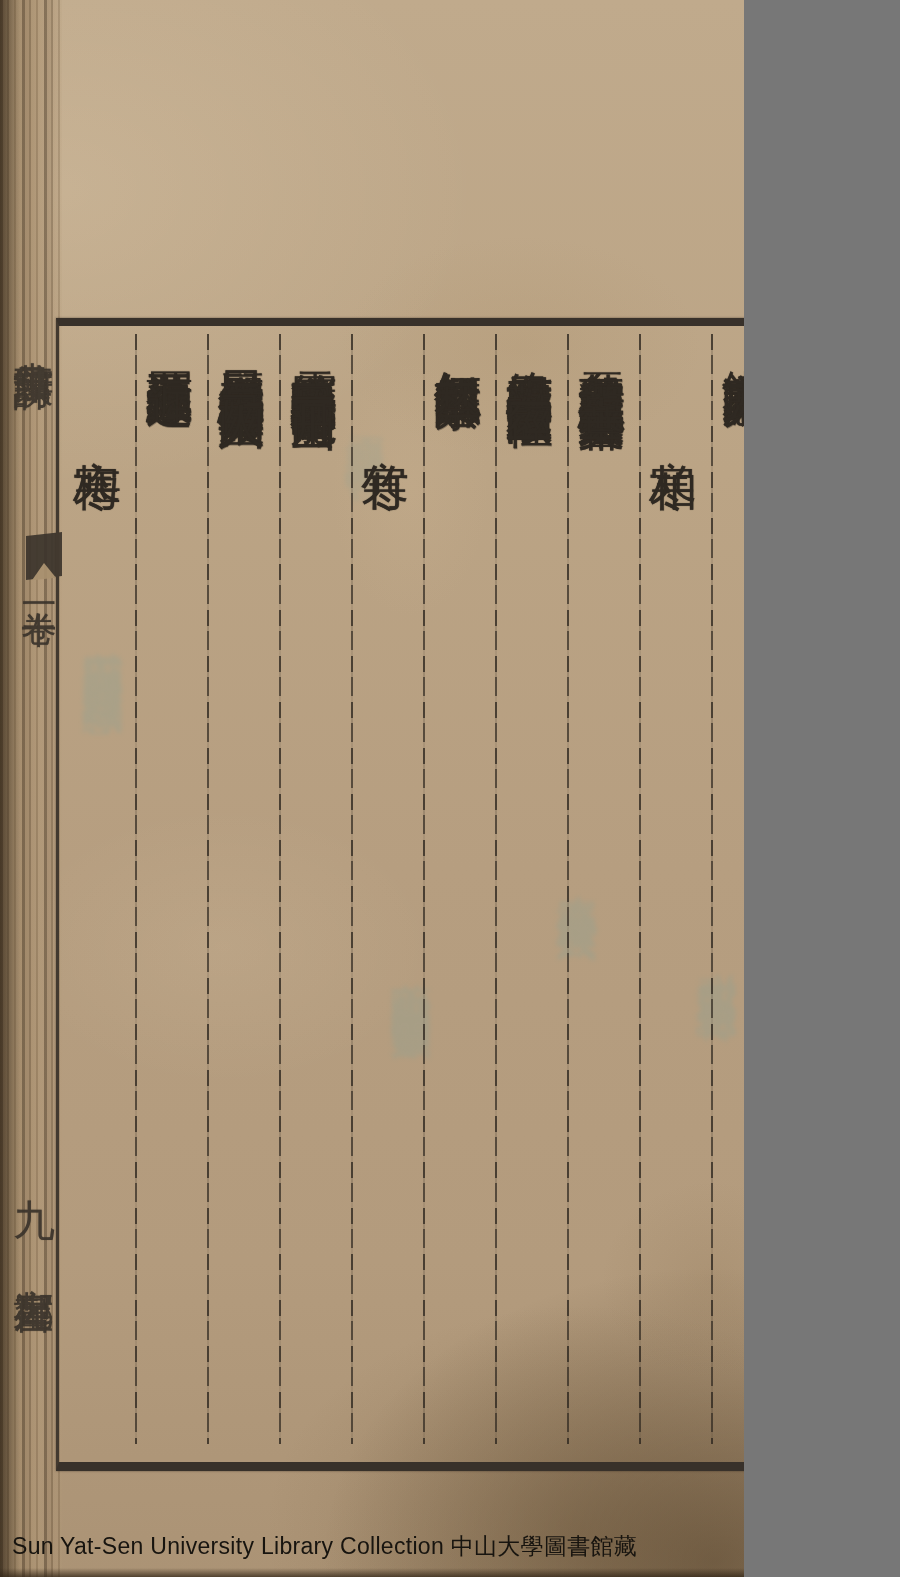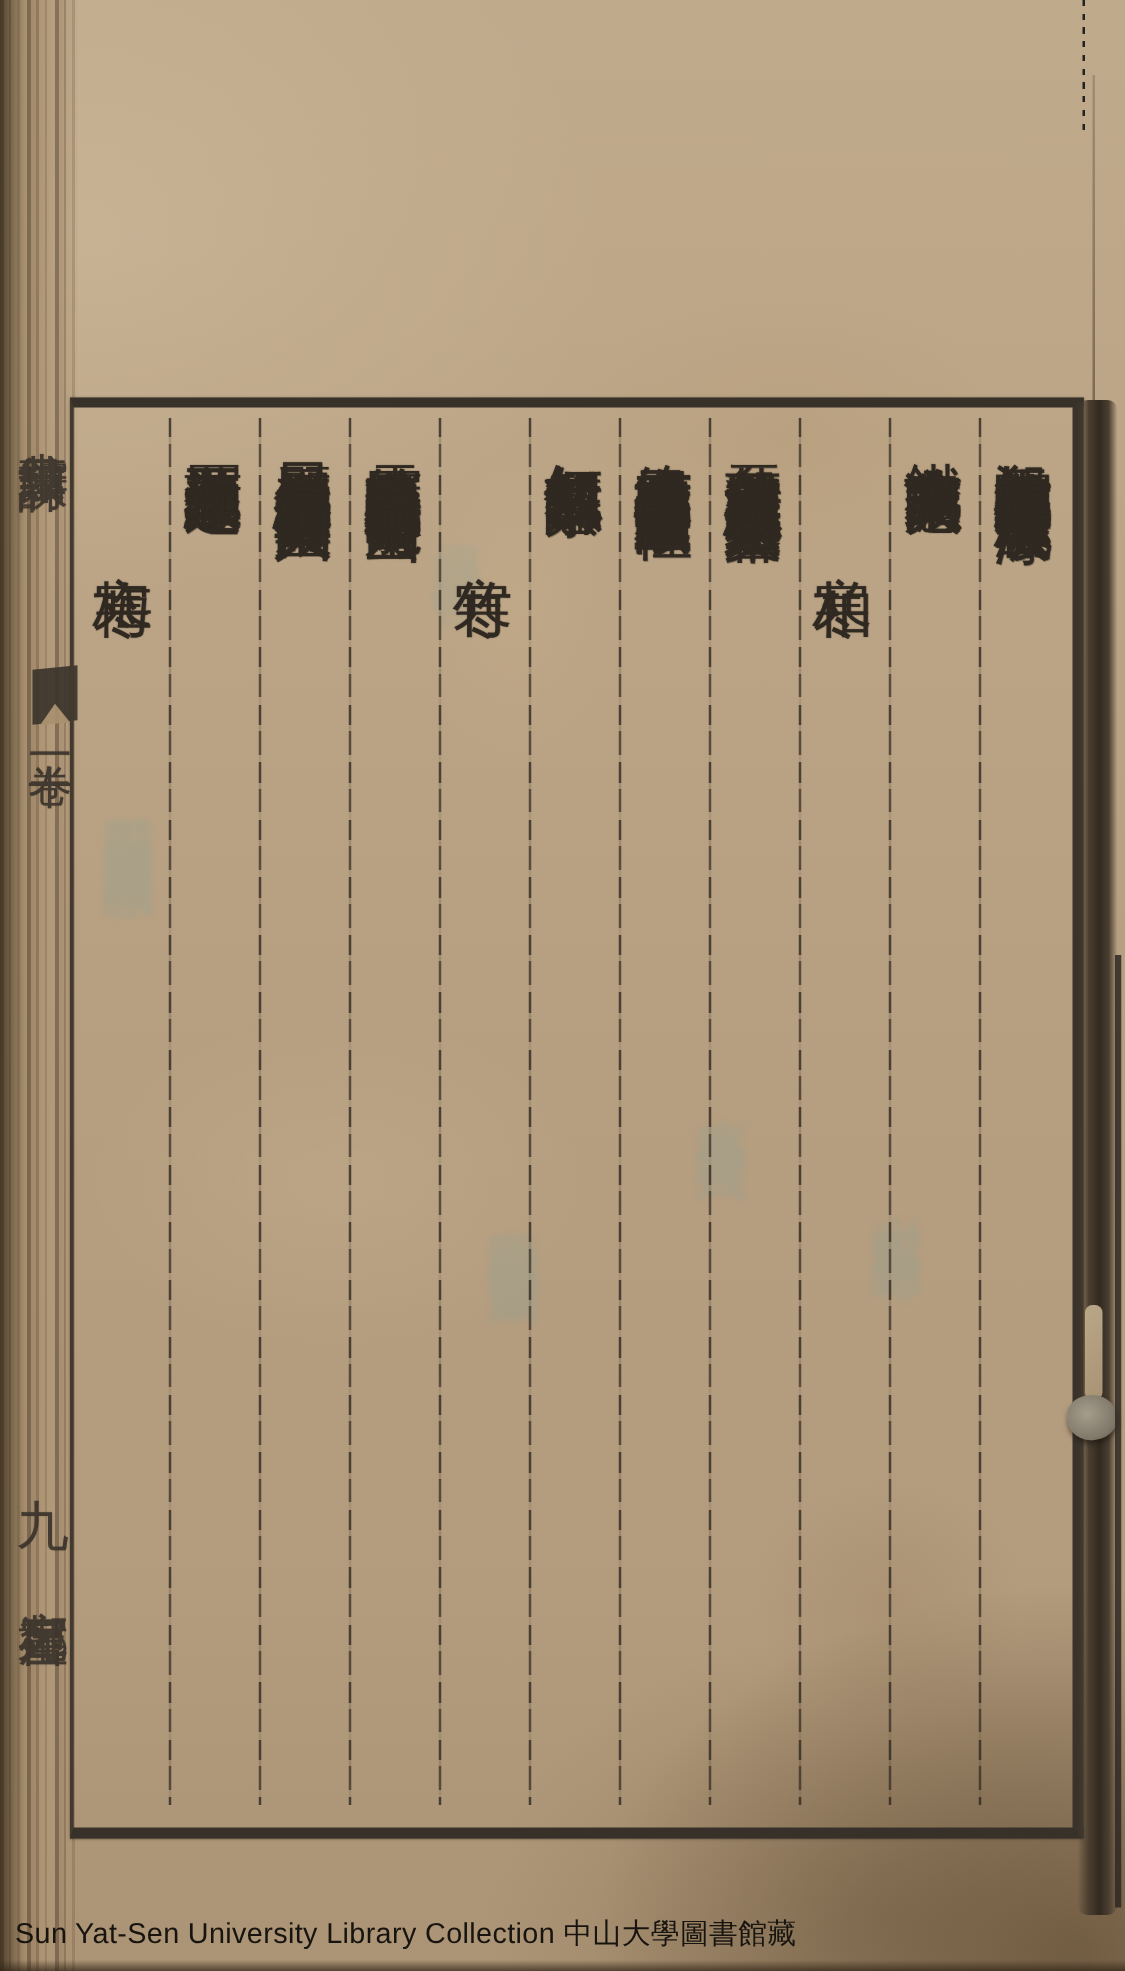--- a/index.html
+++ b/index.html
@@ -1,17 +1,17 @@
 <!DOCTYPE html>
 <html><head>
 <meta charset="utf-8">
 <style>
   html,body{margin:0;padding:0;background:#777;}
   .scan{
-    position:relative;width:900px;height:1577px;overflow:hidden;
+    position:relative;width:744px;height:1577px;overflow:hidden;
     font-family:"DejaVu Serif", serif;
     background:
       radial-gradient(ellipse 560px 420px at 96% 99%, rgba(74,56,34,.55), rgba(74,56,34,0) 70%),
       radial-gradient(ellipse 420px 300px at 78% 97%, rgba(104,82,52,.30), rgba(104,82,52,0) 75%),
       radial-gradient(ellipse 700px 500px at 8% 12%, rgba(255,239,210,.14), rgba(255,239,210,0) 60%),
       radial-gradient(ellipse 260px 160px at 70% 22%, rgba(160,130,86,.14), rgba(160,130,86,0) 70%),
       radial-gradient(ellipse 300px 200px at 30% 60%, rgba(255,240,210,.08), rgba(255,240,210,0) 70%),
       linear-gradient(180deg,#c0aa8c 0%,#bba485 30%,#b69e80 55%,#b39b7d 80%,#ab9375 100%);
   }
   

